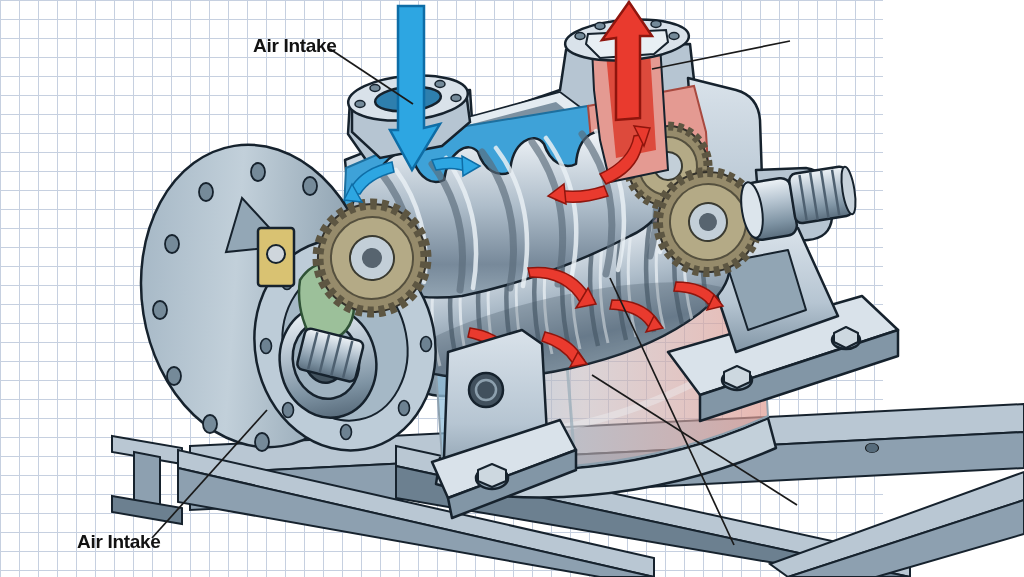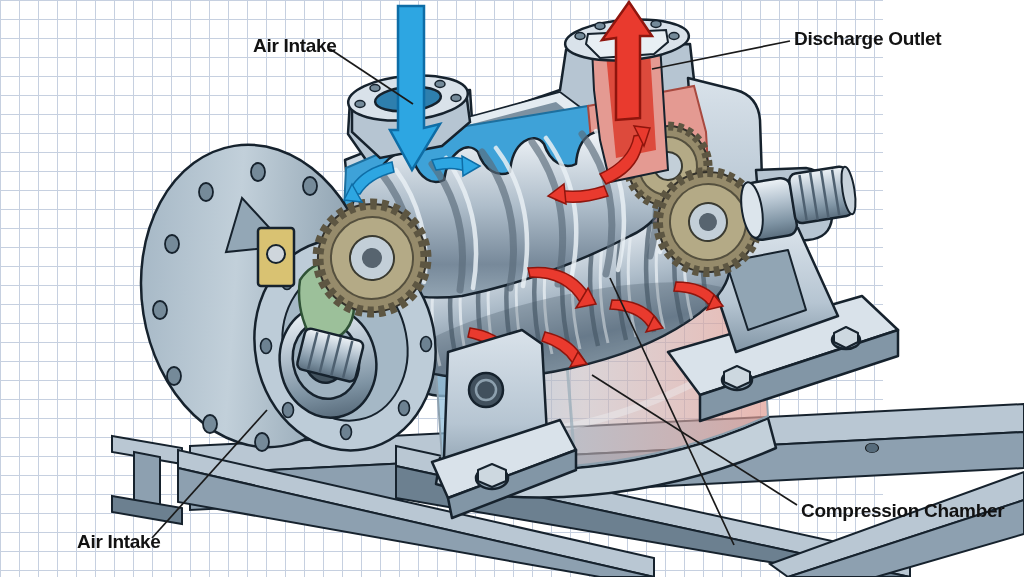--- a/index.html
+++ b/index.html
@@ -376,17 +376,15 @@
   <g stroke="#1a1a1a" stroke-width="1.7">
     <line x1="330" y1="49" x2="413" y2="104"></line>
     <line x1="790" y1="41" x2="652" y2="69"></line>
     <line x1="152" y1="538" x2="267" y2="410"></line>
     <line x1="797" y1="505" x2="592" y2="375"></line>
     <line x1="734" y1="545" x2="610" y2="278"></line>
   </g>
 </svg>
 
 <div class="lbl" style="left:253px;top:36px">Air Intake</div>
-<div class="lbl" style="left:794px;top:29px">Discharge Outlet</div>
 <div class="lbl" style="left:77px;top:532px">Air Intake</div>
-<div class="lbl" style="left:801px;top:501px">Compression Chamber</div>
 
 </div>
 
 </body></html>

